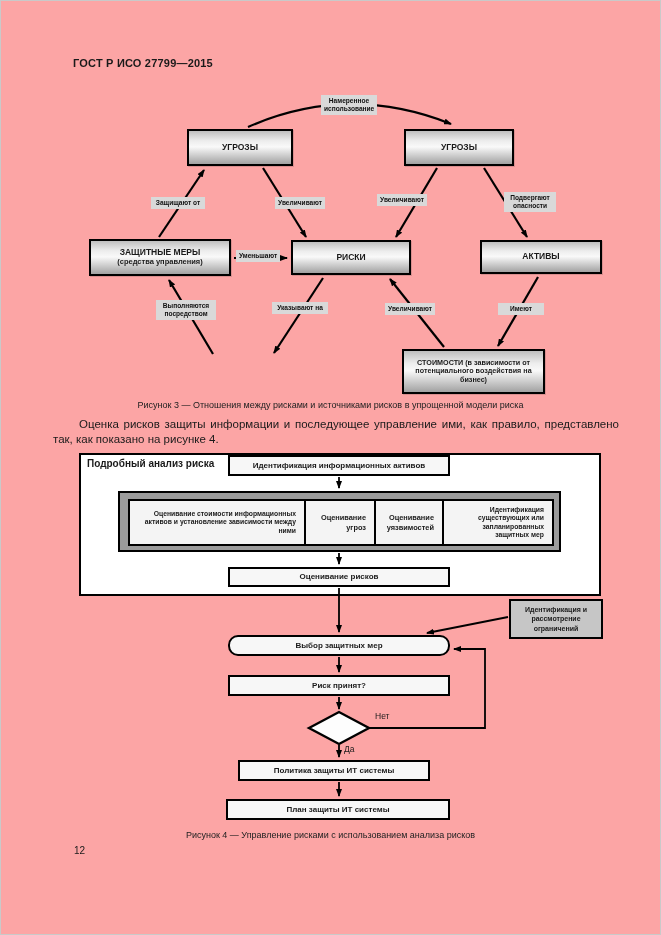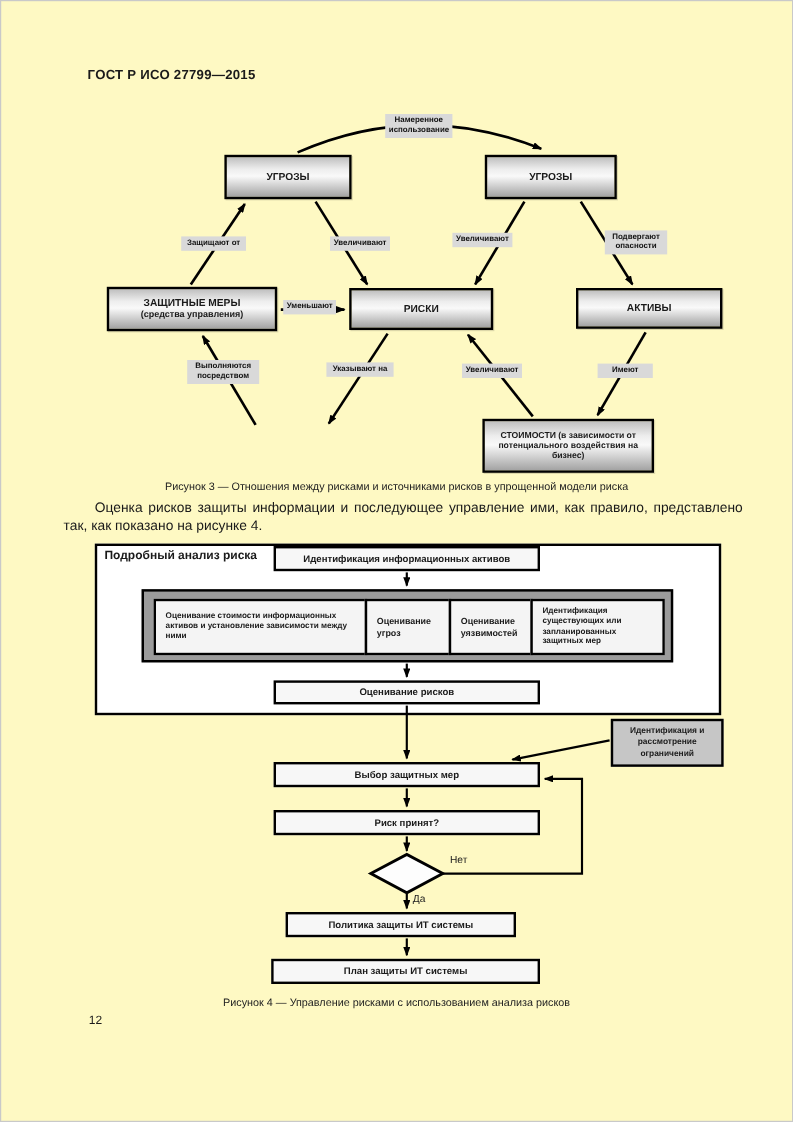--- a/index.html
+++ b/index.html
@@ -1,17 +1,17 @@
 <!DOCTYPE html>
 <html><head>
 <meta charset="utf-8">
 <style>
   html,body{margin:0;padding:0;background:#888;}
   .page{
-    position:relative;width:661px;height:935px;background:#fef9c3;
+    position:relative;width:661px;height:935px;background:#fca5a5;
     border:1px solid #c9c9c9;box-sizing:border-box;overflow:hidden;
     font-family:"Liberation Sans",sans-serif;color:#1a1a1a;
   }
   .abs{position:absolute;box-sizing:border-box;}
   .doc-header{left:72px;top:56px;font-size:11px;font-weight:bold;letter-spacing:.2px;}
 
   
   .g3box{
     border:2px solid #000;
     background:linear-gradient(180deg,#bfbfbf 0%,#ededed 30%,#f9f9f9 48%,#a2a2a2 100%);
@@ -31,21 +31,21 @@
   .f4box{
     border:2px solid #000;background:#f7f7f7;display:flex;align-items:center;justify-content:center;
     text-align:center;font-weight:bold;font-size:8px;line-height:1.25;z-index:3;padding:1px 3px;
   }
   .f4frame{border:2px solid #000;background:#fff;z-index:1;}
   .f4frame-label{font-weight:bold;font-size:10px;z-index:3;}
   .f4gray{background:#9b9b9b;border:2px solid #000;z-index:3;}
   .f4cells{position:absolute;left:8px;top:6px;display:flex;height:47px;z-index:4;}
   .f4cell{
     border:2px solid #000;background:#f4f4f4;display:flex;align-items:center;justify-content:center;
-    text-align:left;font-weight:bold;font-size:6.8px;line-height:1.25;box-sizing:border-box;
+    text-align:right;font-weight:bold;font-size:6.8px;line-height:1.25;box-sizing:border-box;
     margin-left:-2px;padding:1px 8px;
   }
   .f4cell:first-child{margin-left:0;}
   .f4constraints{
     border:2px solid #000;background:#c6c6c6;display:flex;align-items:center;justify-content:center;
     text-align:center;font-weight:bold;font-size:7px;line-height:1.3;z-index:3;padding:2px;
   }
   .decision-label{font-size:8.5px;font-weight:normal;z-index:3;}
   .page-number{left:73px;top:844px;font-size:10px;z-index:3;}
   svg.wires{position:absolute;left:0;top:0;z-index:2;}
@@ -151,21 +151,21 @@
   </div>
 
   <div class="abs f4box" style="left:227px;top:566px;width:222px;height:20px;">
     <span>Оценивание рисков</span>
   </div>
 
   <div class="abs f4constraints" style="left:508px;top:598px;width:94px;height:40px;">
     <span>Идентификация и рассмотрение ограничений</span>
   </div>
 
-  <div class="abs f4box" style="left:227px;top:634px;width:222px;height:21px;">
+  <div class="abs f4box" style="left:227px;top:634px;width:222px;height:21px;border-radius:10px;">
     <span>Выбор защитных мер</span>
   </div>
 
   <div class="abs f4box" style="left:227px;top:674px;width:222px;height:21px;">
     <span>Риск принят?</span>
   </div>
 
   <div class="abs decision-label" style="left:374px;top:710px;">Нет</div>
   <div class="abs decision-label" style="left:343px;top:743px;">Да</div>
 

